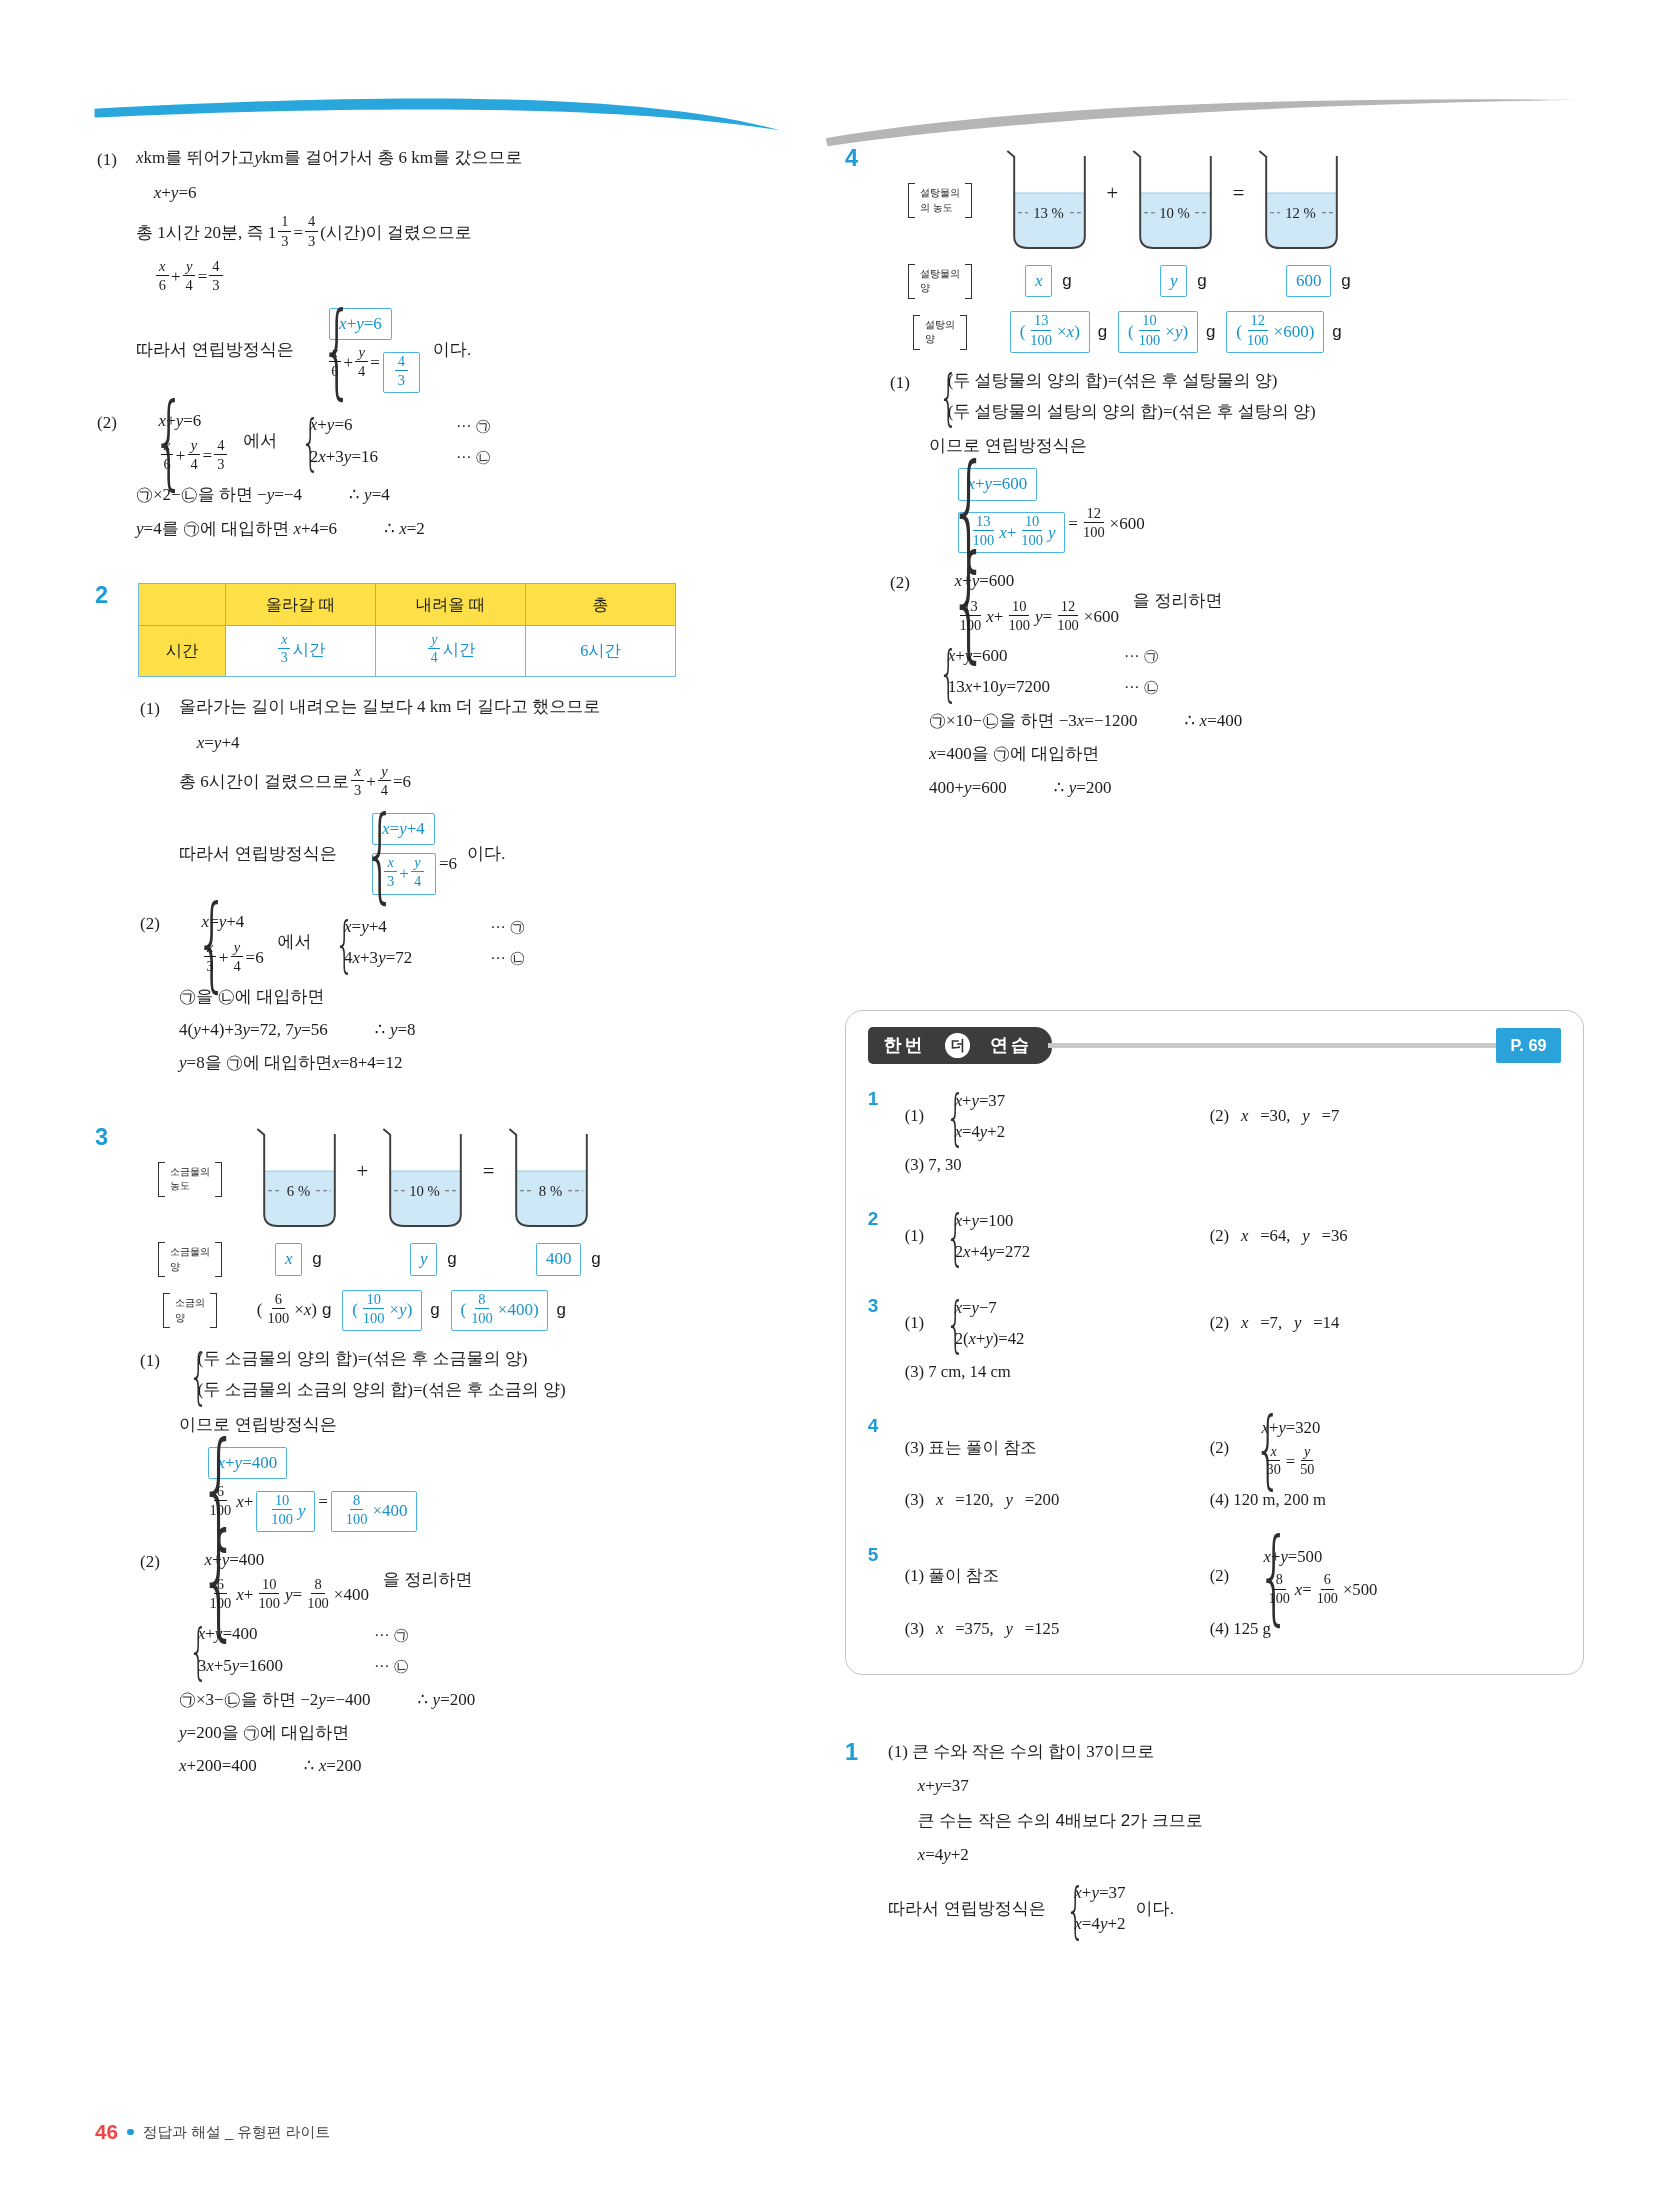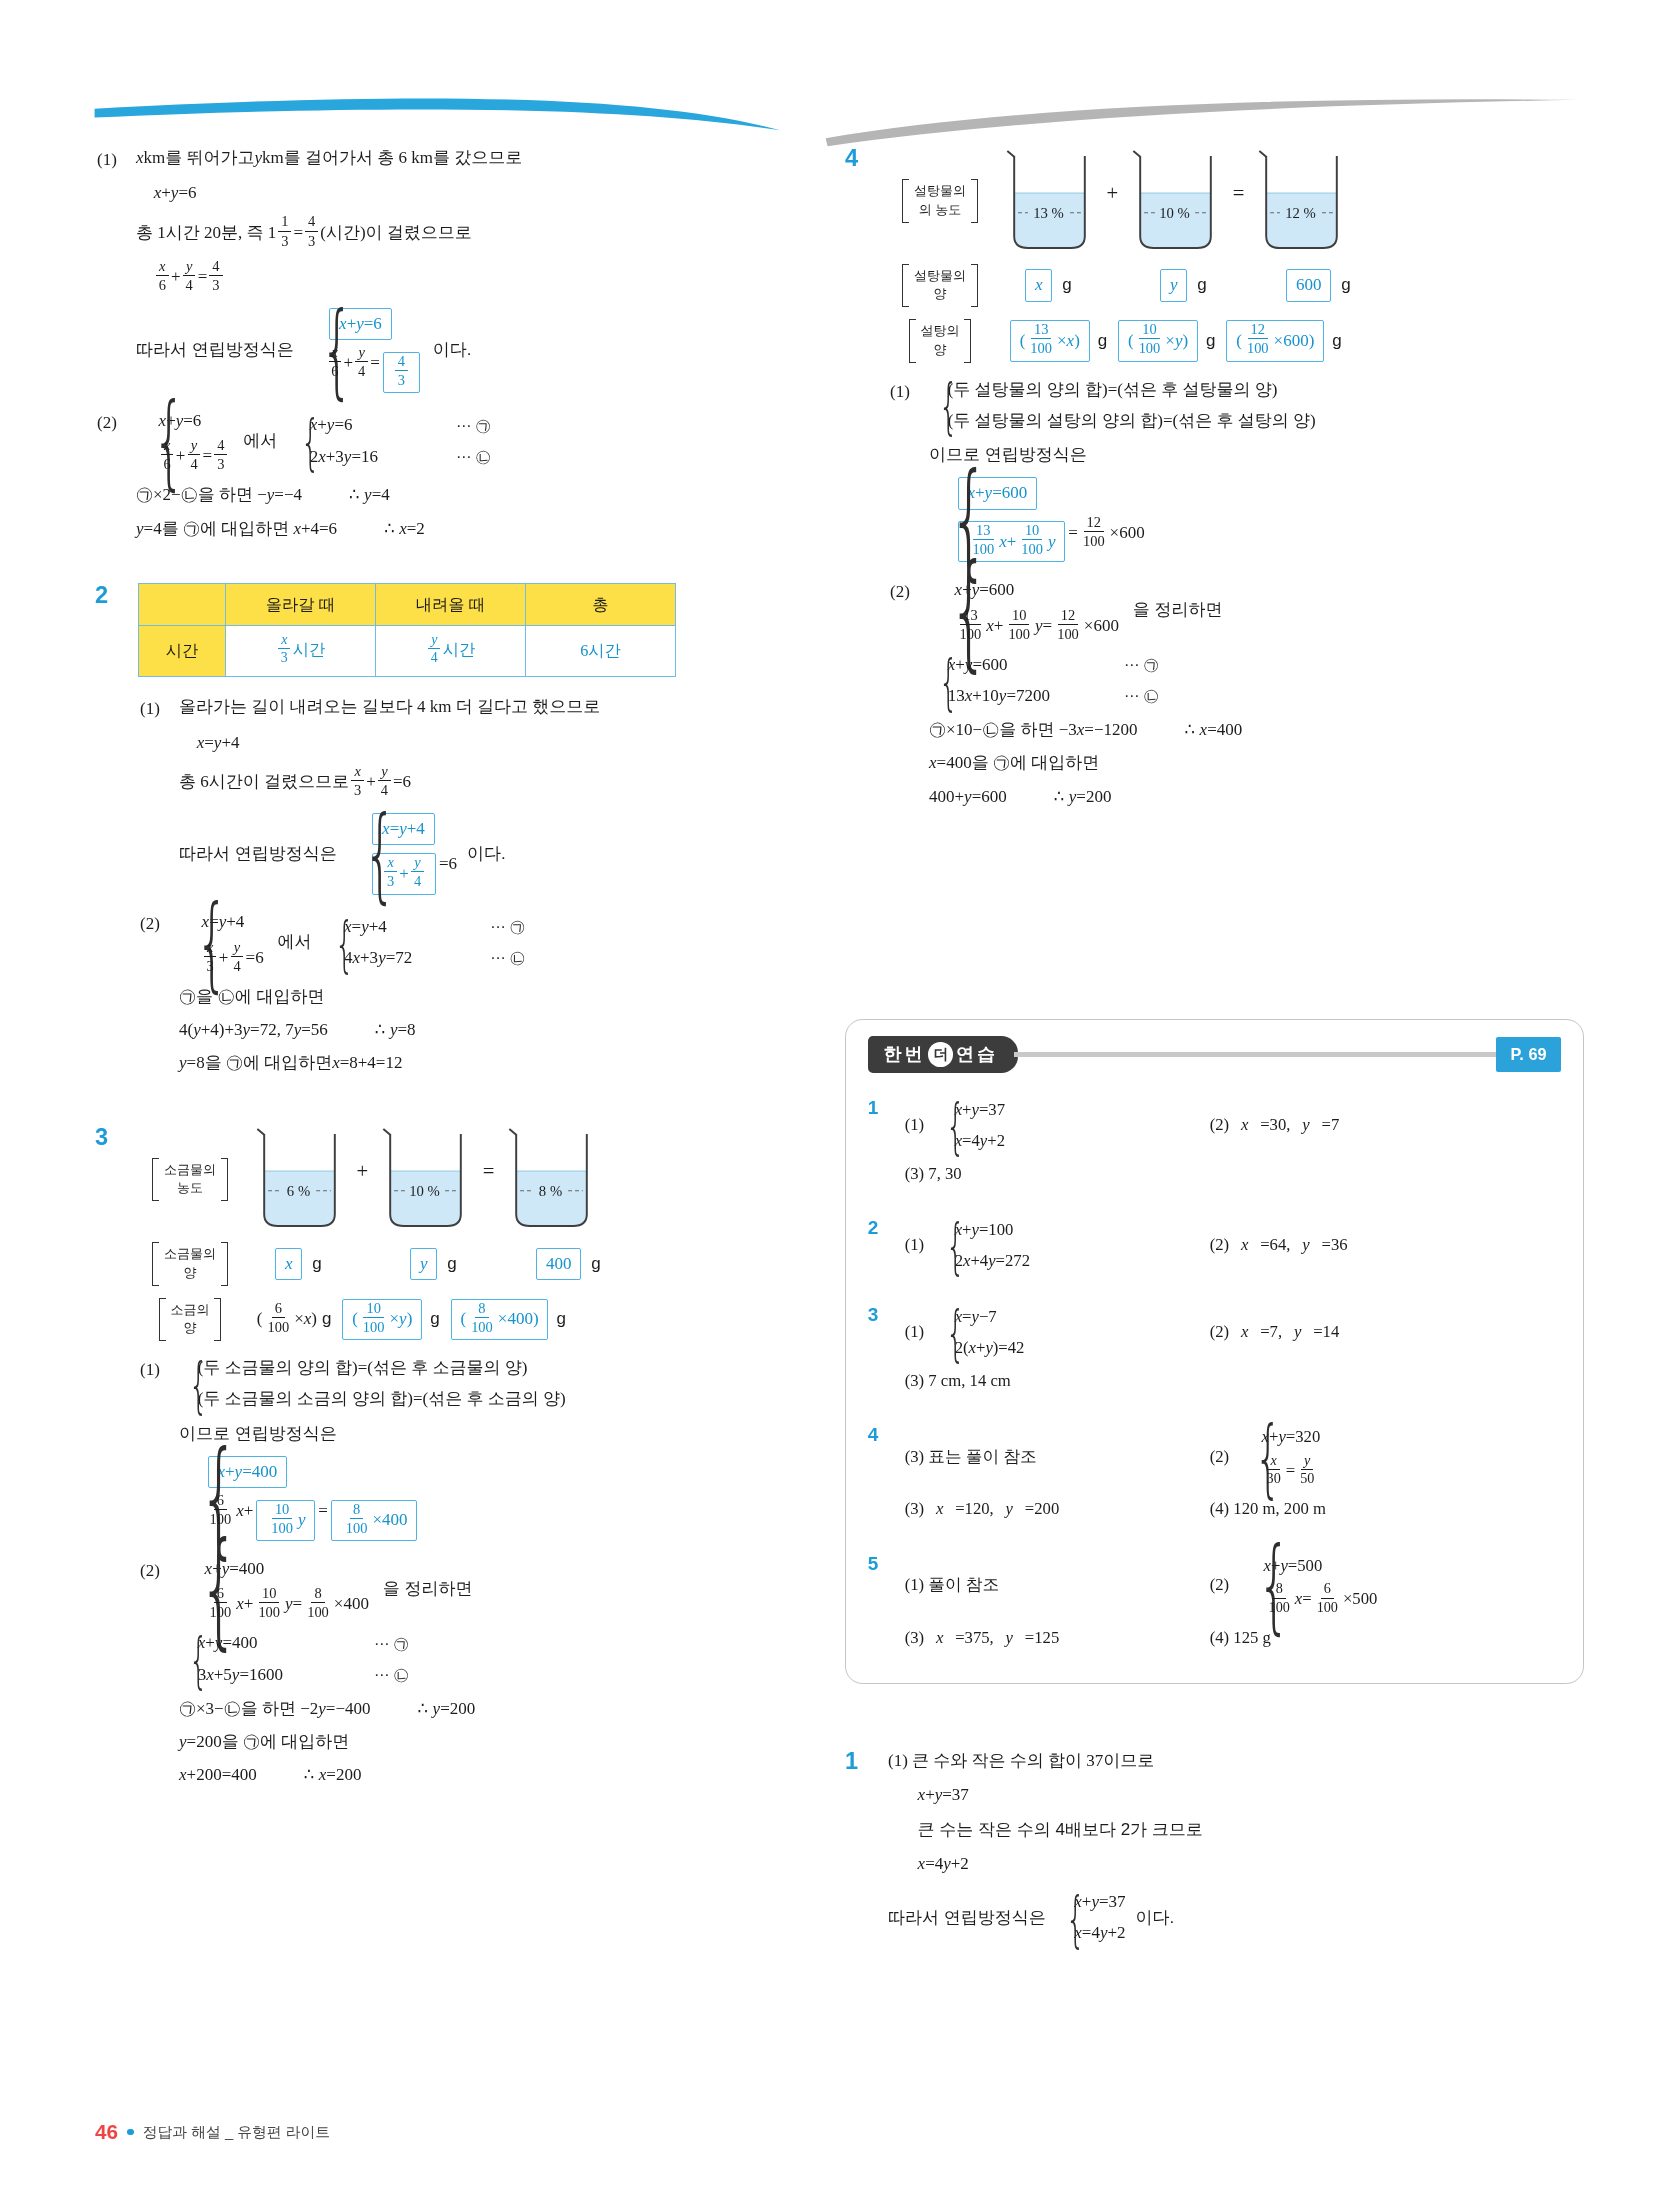--- a/index.html
+++ b/index.html
@@ -46,38 +46,38 @@
   .tbl{border-collapse:collapse;margin:7.9px 0 17.7px}
   .tbl td{border:1.3px solid #6fbce6;text-align:center;padding:7.9px 7.9px;font-size:16.3px;min-width:150px;height:41px}
   .tbl td.hd,.tbl td.lab{background:#fde047}
   .tbl td.lab{min-width:87px}
   .tbl td.blue{color:#1593cc}
 
   .bkrow{display:flex;align-items:flex-end;margin:11.8px 0 3.9px}
   .blab{display:flex;align-items:stretch;align-self:center;margin-right:11.8px;min-width:104px;justify-content:center}
   .blab .lbr{width:6.9px;border:1.7px solid #333;border-right:none}
   .blab .rbr{width:6.9px;border:1.7px solid #333;border-left:none}
-  .blab .btxt{padding:3px 4.9px;text-align:center;font-size:13px;line-height:1.45;white-space:nowrap;display:flex;flex-direction:column;justify-content:center}
+  .blab .btxt{padding:3px 4.9px;text-align:left;font-size:10px;line-height:1.45;white-space:nowrap;display:flex;flex-direction:column;justify-content:center}
   .op{font-size:20.7px;margin:0 11.8px 43px;font-family:"Liberation Serif","DejaVu Serif",serif}
   .amtrow{display:flex;align-items:center;margin:11.8px 0}
   .acell{width:91px;display:flex;justify-content:center;align-items:center;gap:4.9px}
   .aspace{width:44px}
   .solrow{display:flex;align-items:center;margin:11.8px 0;gap:3px;flex-wrap:nowrap}
   .unit{margin:0 4.9px 0 2px}
 
   .bk-liquid{fill:#cfe8f7}
   .bk-glass{fill:none;stroke:#3f3f3f;stroke-width:2}
   .bk-spout{fill:none;stroke:#3f3f3f;stroke-width:2}
   .bk-dash{stroke:#666;stroke-width:1.2;stroke-dasharray:4 3}
   .bk-surf{stroke:#9ecfe9;stroke-width:1.4}
   .bk-label{font-size:15px;fill:#1c1c1c;font-family:"Liberation Serif","DejaVu Serif",serif}
 
   .pbox{border:1.6px solid #c4c4c4;border-radius:17.7px;margin-top:202px;padding:15.8px 21.7px 25.6px;font-size:16.7px}
   .pbar{display:flex;align-items:center;margin-bottom:13.8px}
-  .pdark{background:#3c3c3c;color:#fff;display:flex;align-items:center;gap:3px;padding:4.9px 19.7px 4.9px 15.8px;border-radius:4.9px 16.7px 16.7px 4.9px;font-size:18px;font-weight:bold;letter-spacing:3px;white-space:nowrap}
+  .pdark{background:#3c3c3c;color:#fff;display:flex;align-items:center;gap:20px;padding:4.9px 19.7px 4.9px 15.8px;border-radius:4.9px 16.7px 16.7px 4.9px;font-size:18px;font-weight:bold;letter-spacing:3px;white-space:nowrap}
   .pcirc{background:#fff;color:#333;width:24.6px;height:24.6px;border-radius:50%;display:flex;align-items:center;justify-content:center;font-size:14.8px;font-weight:bold;letter-spacing:0}
   .pline{flex:1;height:4.9px;background:#c9c9c9;margin-left:-3.9px}
   .pbadge{background:#2ba2da;color:#fff;font-weight:bold;padding:4.9px 14.8px;font-size:16.3px;border-radius:2px;white-space:nowrap}
   .pit{display:flex;margin-top:16.7px}
   .pitnum{width:37px;color:#1e9cd7;font-weight:bold;font-size:19px;padding-top:3px}
   .pitbody{flex:1}
   .prow{display:flex;align-items:center;margin:6.9px 0}
   .pc1{width:305px;display:flex;align-items:center;gap:11.8px;flex:none}
   .pc2{display:flex;align-items:center;gap:11.8px}
 

